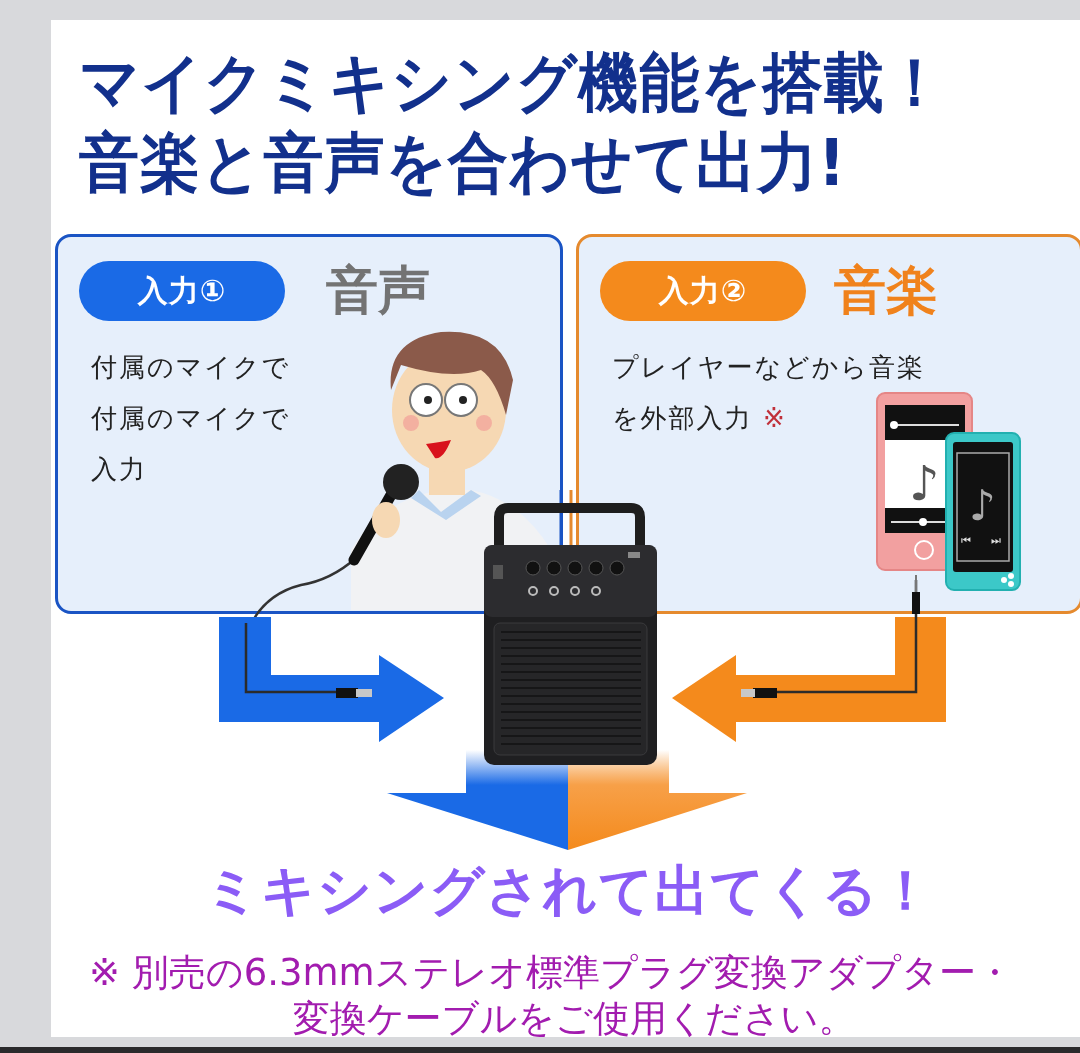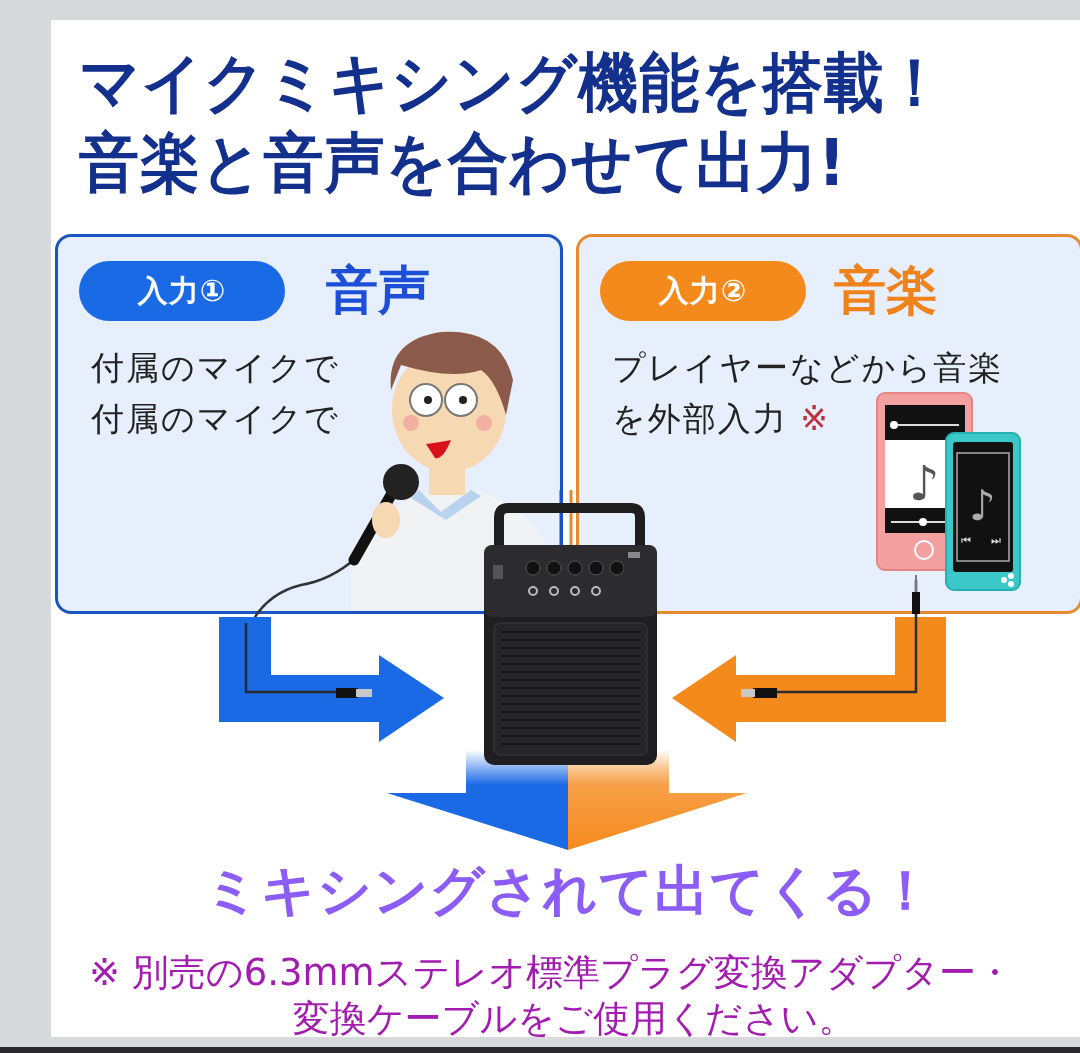--- a/index.html
+++ b/index.html
@@ -17,24 +17,24 @@
 
   .box { position:absolute; top:214px; height:380px; border-radius:16px; background:#e6effb; box-sizing:border-box; }
   .box-left { left:4px; width:508px; border:3px solid #1a54c4; }
   .box-right { left:525px; width:507px; border:3px solid #e58a2e; }
 
   .badge { position:absolute; top:24px; left:21px; width:206px; height:60px; border-radius:30px; color:#fff; font-weight:bold; font-size:30px; display:flex; align-items:center; justify-content:center; letter-spacing:1px; }
   .badge-blue { background:#1a6ae6; }
   .badge-orange { background:#f48a1c; }
 
   .box-title { position:absolute; top:22px; left:268px; font-size:52px; font-weight:bold; line-height:1.2; }
-  .box-left .box-title { color:#1d4ed8; }
+  .box-left .box-title { color:#737373; }
   .box-right .box-title { color:#f0821c; left:255px; }
 
-  .desc { position:absolute; left:33px; top:105px; font-size:33px; color:#222; line-height:51px; letter-spacing:2px; }
+  .desc { position:absolute; left:33px; top:105px; font-size:26px; color:#222; line-height:51px; letter-spacing:2px; }
   .box-right .desc { left:33px; }
   .kome { color:#c0303a; }
 
   .caption { position:absolute; left:0; width:1036px; top:835px; text-align:center; font-size:54px; font-weight:bold; color:#8b5cf6; letter-spacing:1px; }
   .note { position:absolute; left:38px; top:930px; font-size:37px; color:#a21caf; line-height:46px; }
   .note .l2 { padding-left:46px; display:block;text-align:center; }
 
   svg.art { position:absolute; left:0; top:0; }
 </style>
 </head>
@@ -44,20 +44,21 @@
 
   <div class="headline h1">マイクミキシング機能を搭載！</div>
   <div class="headline h2">音楽と音声を合わせて出力!</div>
 
   <div class="box box-left">
     <div class="badge badge-blue">入力①</div>
     <div class="box-title">音声</div>
     <div class="desc">
       <div>付属のマイクで</div>
       <div>付属のマイクで</div>
+      <div>入力</div>
     </div>
   </div>
 
   <div class="box box-right">
     <div class="badge badge-orange">入力②</div>
     <div class="box-title">音楽</div>
     <div class="desc">
       <div>プレイヤーなどから音楽</div>
       <div><span>を外部入力</span> <span class="kome">※</span></div>
     </div>

